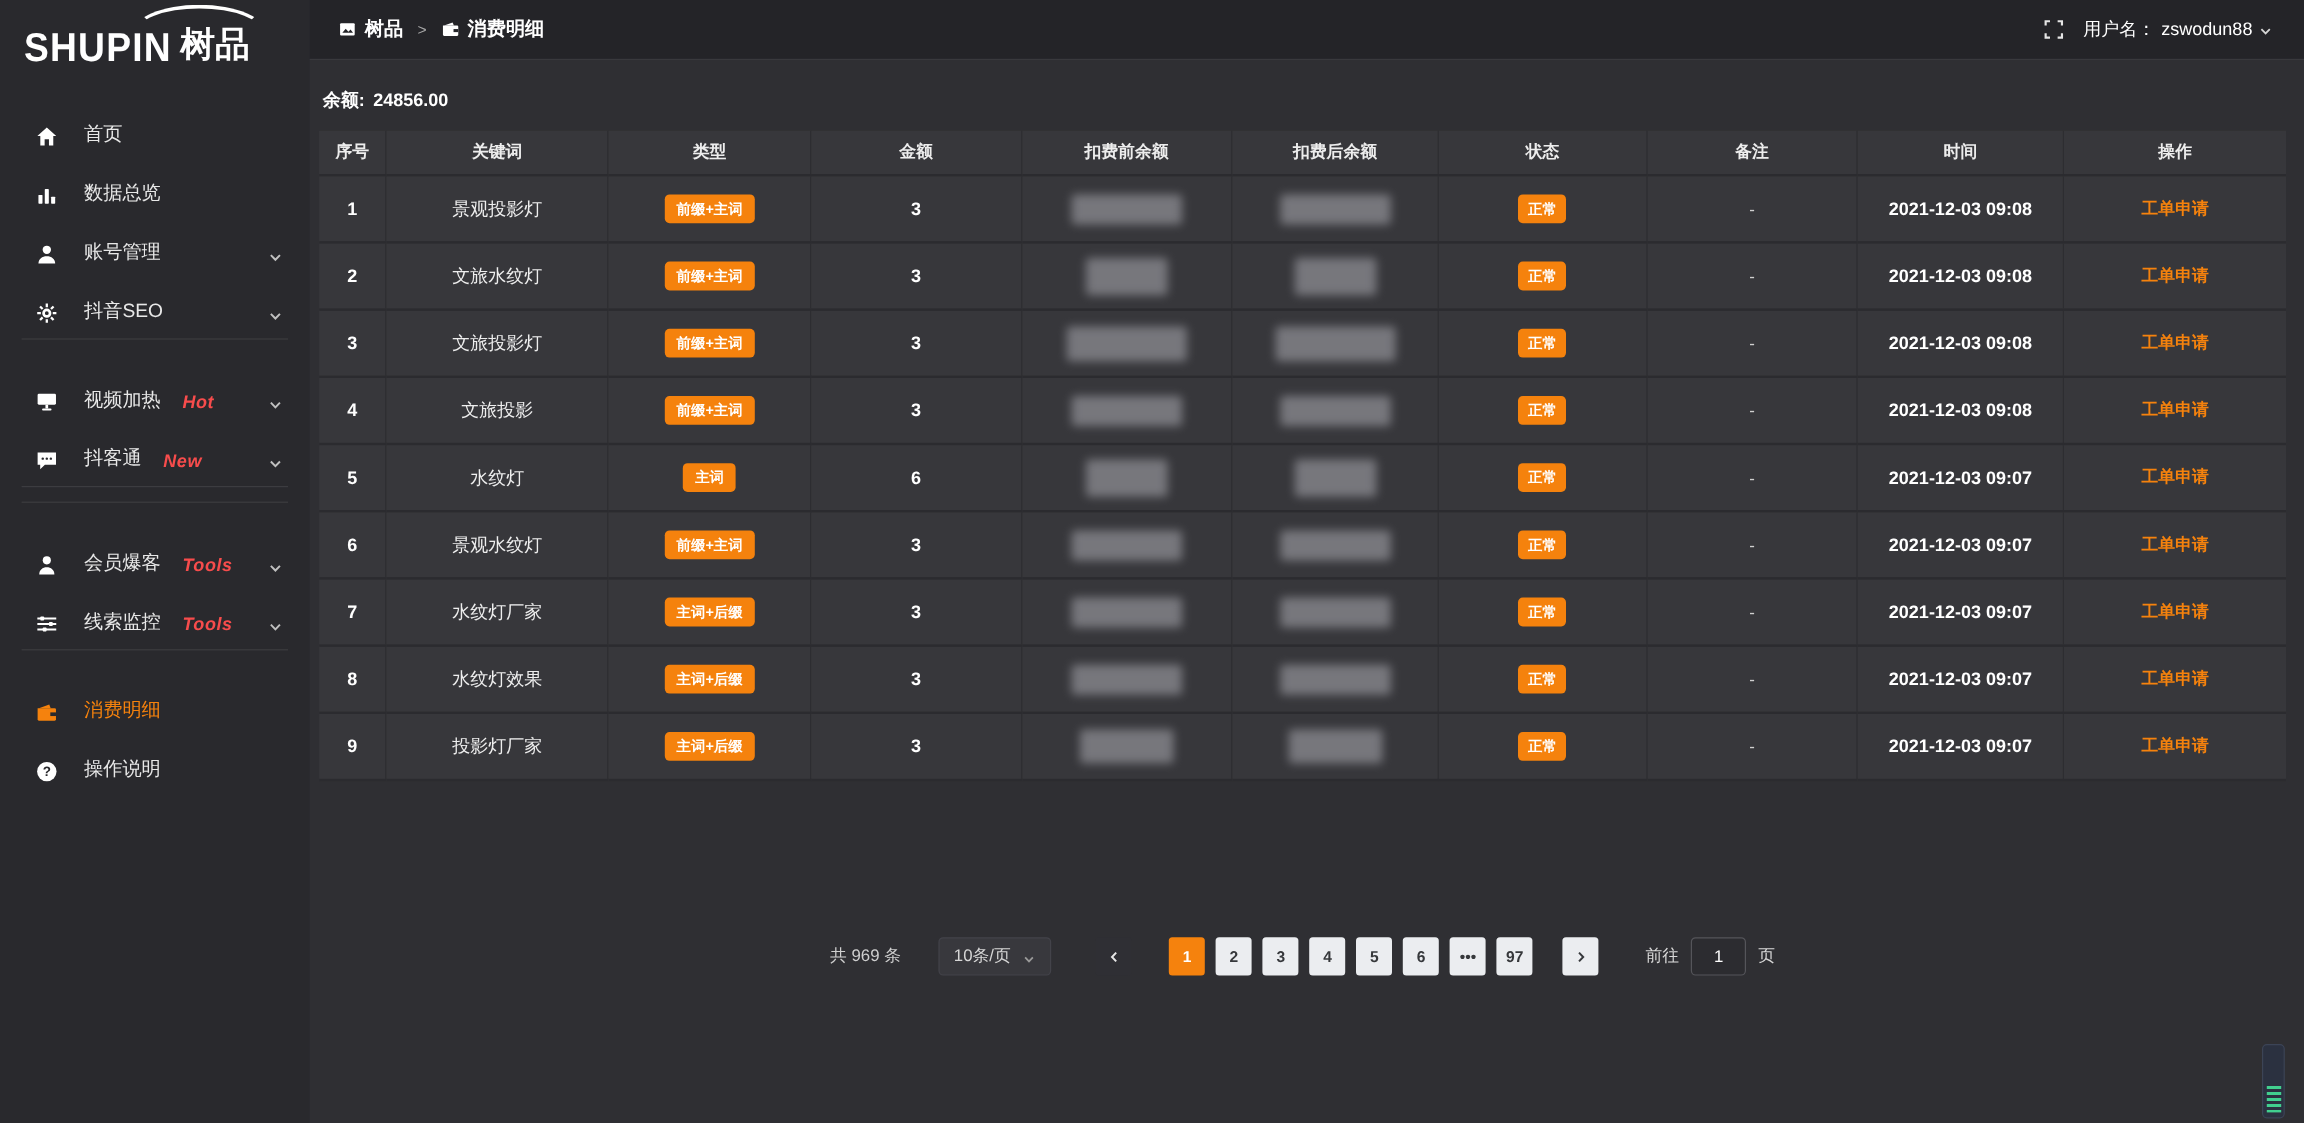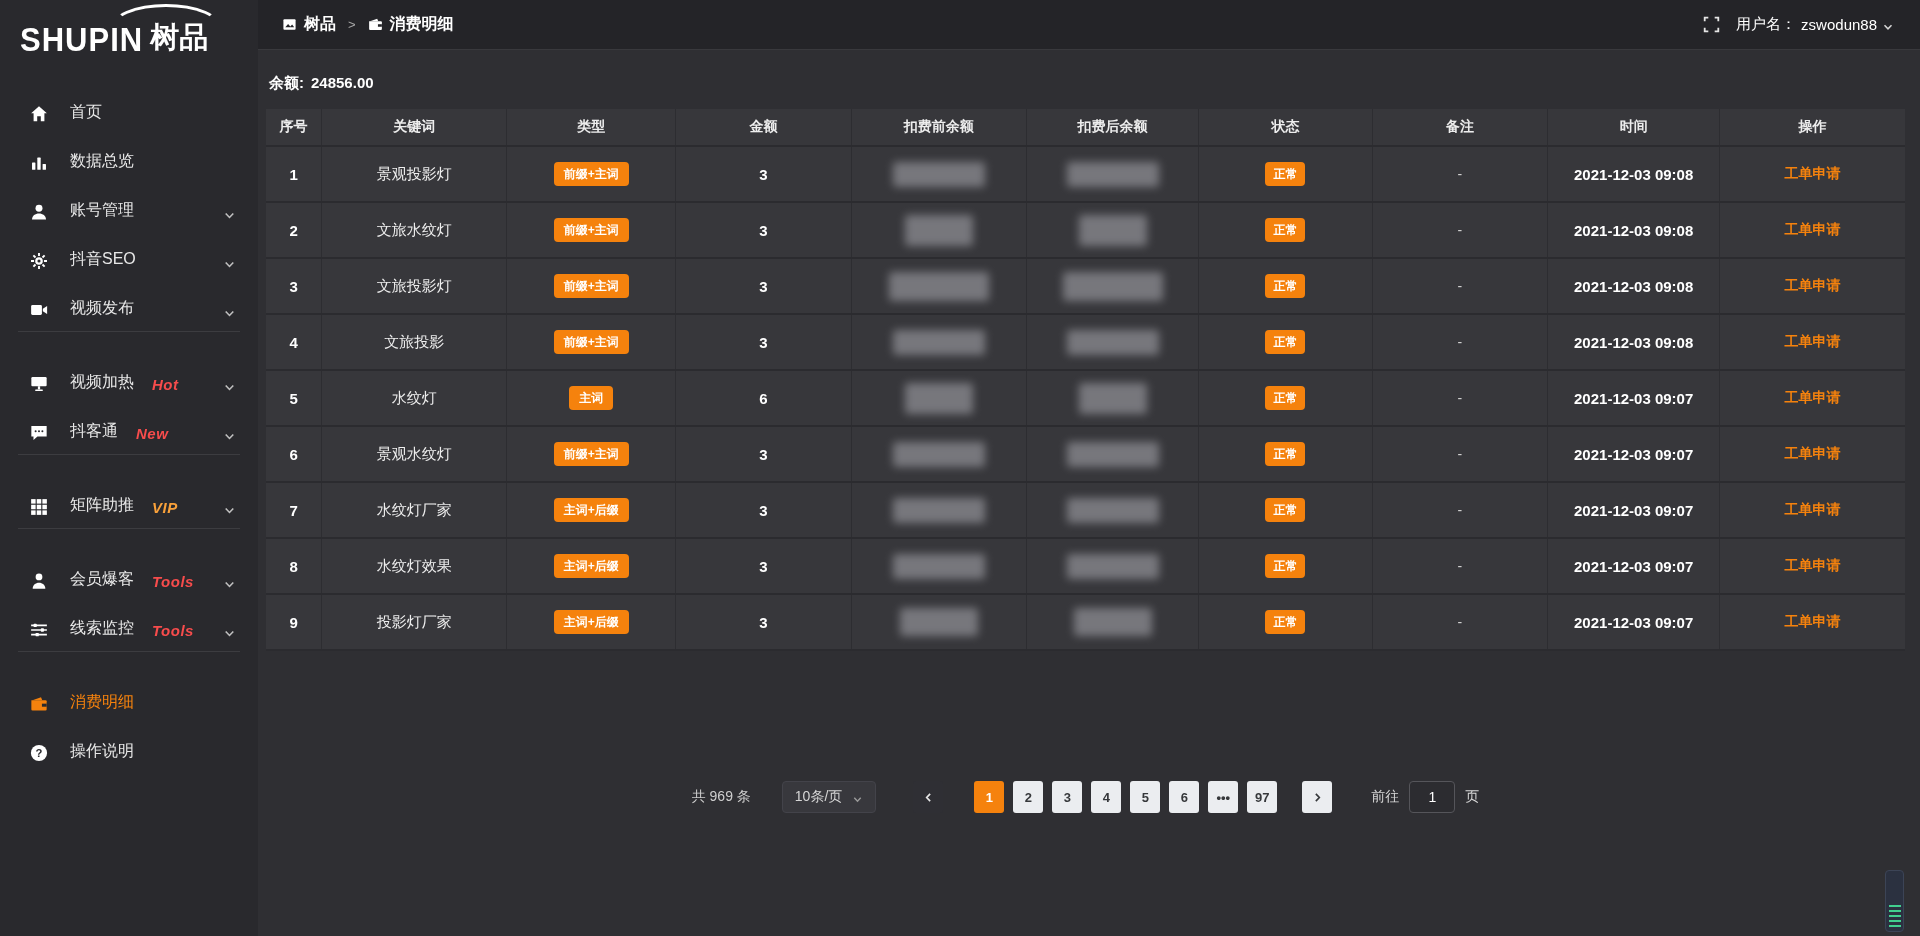--- a/index.html
+++ b/index.html
@@ -153,32 +153,20 @@
             <svg viewBox="0 0 16 16" fill="none" stroke="currentColor">
               <circle cx="8" cy="8" r="2.4" stroke-width="2"></circle>
               <path d="M8 .9v2.7M8 12.4v2.7M.9 8h2.7M12.4 8h2.7M3 3l1.9 1.9M11.1 11.1L13 13M13 3l-1.9 1.9M4.9 11.1L3 13" stroke-width="1.7"></path>
             </svg>
           </span>
           <span class="mi-label">抖音SEO</span>
           <span class="mi-chevron"><svg viewBox="0 0 12 12" fill="none" stroke="currentColor" stroke-width="1.5">
               <path d="M2.5 4.2L6 7.8l3.5-3.6"></path>
             </svg></span>
         </div>
-        <div class="menu-item">
-          <span class="mi-icon">
-            <svg viewBox="0 0 16 16" fill="currentColor">
-              <rect x="1" y="3.6" width="9.6" height="8.8" rx="1.2"></rect>
-              <path d="M11.4 6.8l3.8-2.4v7.2l-3.8-2.4z"></path>
-            </svg>
-          </span>
-          <span class="mi-label">视频发布</span>
-          <span class="mi-chevron"><svg viewBox="0 0 12 12" fill="none" stroke="currentColor" stroke-width="1.5">
-              <path d="M2.5 4.2L6 7.8l3.5-3.6"></path>
-            </svg></span>
-        </div>
         <div class="menu-divider"></div>
         <div class="menu-item">
           <span class="mi-icon">
             <svg viewBox="0 0 16 16" fill="currentColor">
               <rect x="1.2" y="1.8" width="13.6" height="8.2" rx="1"></rect>
               <rect x="7" y="10" width="2" height="2.8"></rect>
               <rect x="4.5" y="12.8" width="7" height="1.5" rx=".7"></rect>
             </svg>
           </span>
           <span class="mi-label">视频加热</span>
@@ -198,42 +186,20 @@
               </g>
             </svg>
           </span>
           <span class="mi-label">抖客通</span>
           <span class="mi-tag" style="color: rgb(247, 76, 76);">New</span>
           <span class="mi-chevron"><svg viewBox="0 0 12 12" fill="none" stroke="currentColor" stroke-width="1.5">
               <path d="M2.5 4.2L6 7.8l3.5-3.6"></path>
             </svg></span>
         </div>
         <div class="menu-divider"></div>
-        <div class="menu-item">
-          <span class="mi-icon">
-            <svg viewBox="0 0 16 16" fill="currentColor">
-              <g>
-                <rect x="1" y="1" width="4" height="4"></rect>
-                <rect x="6" y="1" width="4" height="4"></rect>
-                <rect x="11" y="1" width="4" height="4"></rect>
-                <rect x="1" y="6" width="4" height="4"></rect>
-                <rect x="6" y="6" width="4" height="4"></rect>
-                <rect x="11" y="6" width="4" height="4"></rect>
-                <rect x="1" y="11" width="4" height="4"></rect>
-                <rect x="6" y="11" width="4" height="4"></rect>
-                <rect x="11" y="11" width="4" height="4"></rect>
-              </g>
-            </svg>
-          </span>
-          <span class="mi-label">矩阵助推</span>
-          <span class="mi-tag" style="color: rgb(249, 161, 58);">VIP</span>
-          <span class="mi-chevron"><svg viewBox="0 0 12 12" fill="none" stroke="currentColor" stroke-width="1.5">
-              <path d="M2.5 4.2L6 7.8l3.5-3.6"></path>
-            </svg></span>
-        </div>
         <div class="menu-divider"></div>
         <div class="menu-item">
           <span class="mi-icon">
             <svg viewBox="0 0 16 16" fill="currentColor">
               <circle cx="8" cy="4.4" r="3"></circle>
               <path d="M2.4 14.8c0-3.2 2.5-5.2 5.6-5.2s5.6 2 5.6 5.2z"></path>
             </svg>
           </span>
           <span class="mi-label">会员爆客</span>
           <span class="mi-tag" style="color: rgb(247, 76, 76);">Tools</span>

